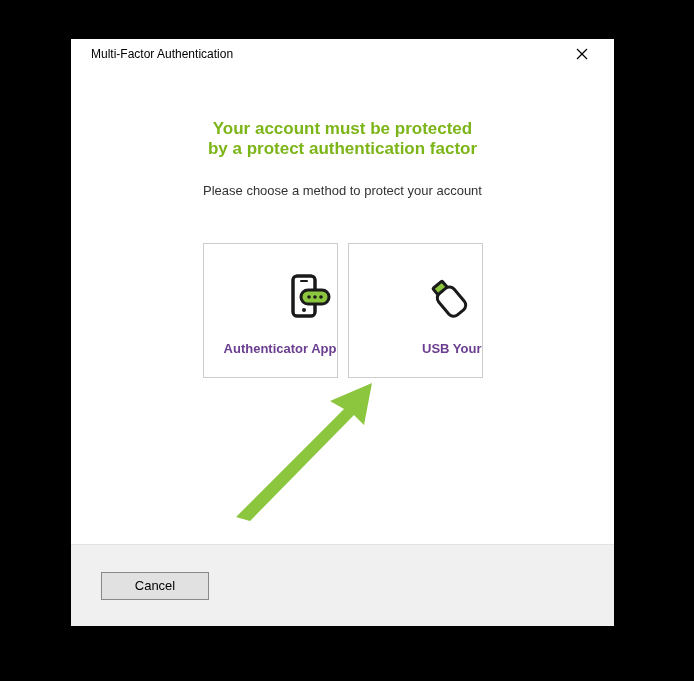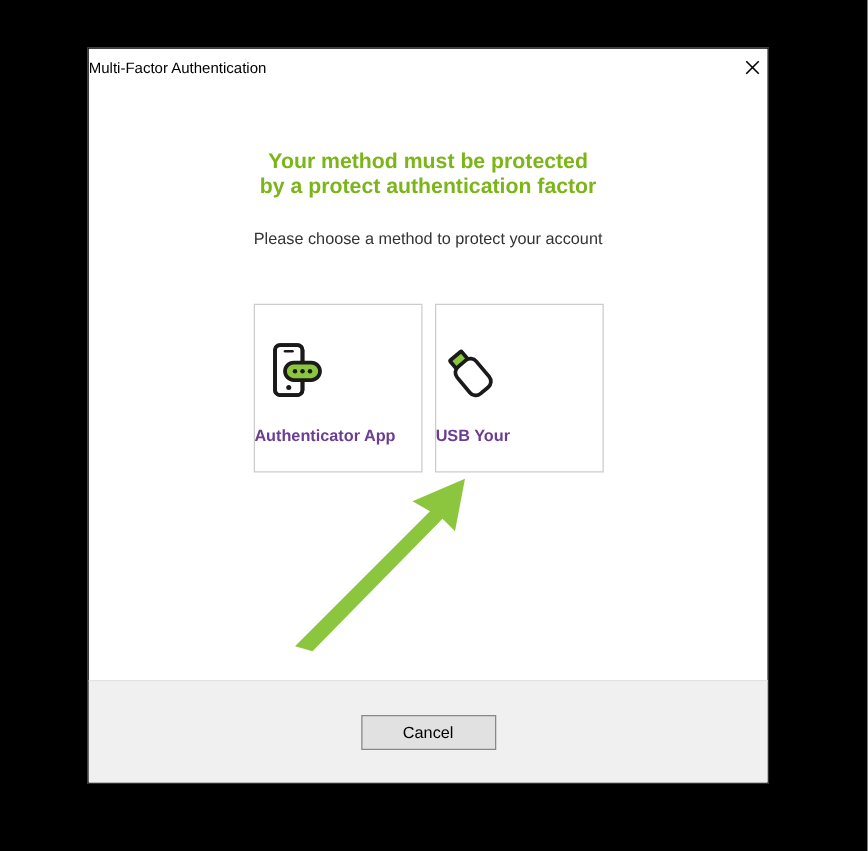--- a/index.html
+++ b/index.html
@@ -23,21 +23,21 @@
       background: #fff;
       border: 1px solid #000;
       display: flex;
       flex-direction: column;
     }
     .titlebar {
       height: 30px;
       display: flex;
       align-items: center;
       justify-content: space-between;
-      padding: 0 0;
+      padding: 0 20px;
     }
     .titlebar-title {
       font-size: 12px;
       color: #000;
     }
     .close-btn {
       width: 24px;
       height: 24px;
       display: flex;
       align-items: center;
@@ -76,21 +76,21 @@
       justify-content: center;
       gap: 10px;
     }
     .option-card {
       width: 135px;
       height: 135px;
       border: 1px solid #ccc;
       background: #fff;
       display: flex;
       flex-direction: column;
-      align-items: flex-start;
+      align-items: flex-end;
       justify-content: center;
       cursor: pointer;
       gap: 15px;
     }
     .option-icon {
       width: 60px;
       height: 60px;
       display: flex;
       align-items: center;
       justify-content: center;
@@ -105,21 +105,21 @@
       left: 155px;
       top: 300px;
       pointer-events: none;
     }
     .footer {
       height: 82px;
       background: #f0f0f0;
       border-top: 1px solid #e2e2e2;
       display: flex;
       align-items: center;
-      justify-content: center;
+      justify-content: flex-start;
       padding: 0 30px;
     }
     .cancel-btn {
       width: 108px;
       height: 28px;
       background: #e1e1e1;
       border: 1px solid #888;
       font-size: 13px;
       color: #000;
       cursor: pointer;
@@ -134,21 +134,21 @@
     <span class="titlebar-title">Multi-Factor Authentication</span>
     <button class="close-btn">
       <svg width="12" height="12" viewBox="0 0 12 12">
         <line x1="1" y1="1" x2="11" y2="11" stroke="#000" stroke-width="1.3"></line>
         <line x1="11" y1="1" x2="1" y2="11" stroke="#000" stroke-width="1.3"></line>
       </svg>
     </button>
   </div>
 
   <div class="content">
-    <div class="heading1">Your method must be protected</div>
+    <div class="heading1">Your account must be protected</div>
     <div class="heading2">by a protect authentication factor</div>
     <div class="subtitle">Please choose a method to protect your account</div>
 
     <div class="options">
       <div class="option-card">
         <div class="option-icon">
           <svg width="56" height="56" viewBox="0 0 56 56">
             <rect x="14" y="8" width="22" height="40" rx="4" fill="#fff" stroke="#1a1a1a" stroke-width="3"></rect>
             <rect x="14" y="8" width="22" height="40" rx="4" fill="none" stroke="#1a1a1a" stroke-width="3"></rect>
             <line x1="22" y1="13" x2="28" y2="13" stroke="#1a1a1a" stroke-width="2" stroke-linecap="round"></line>

